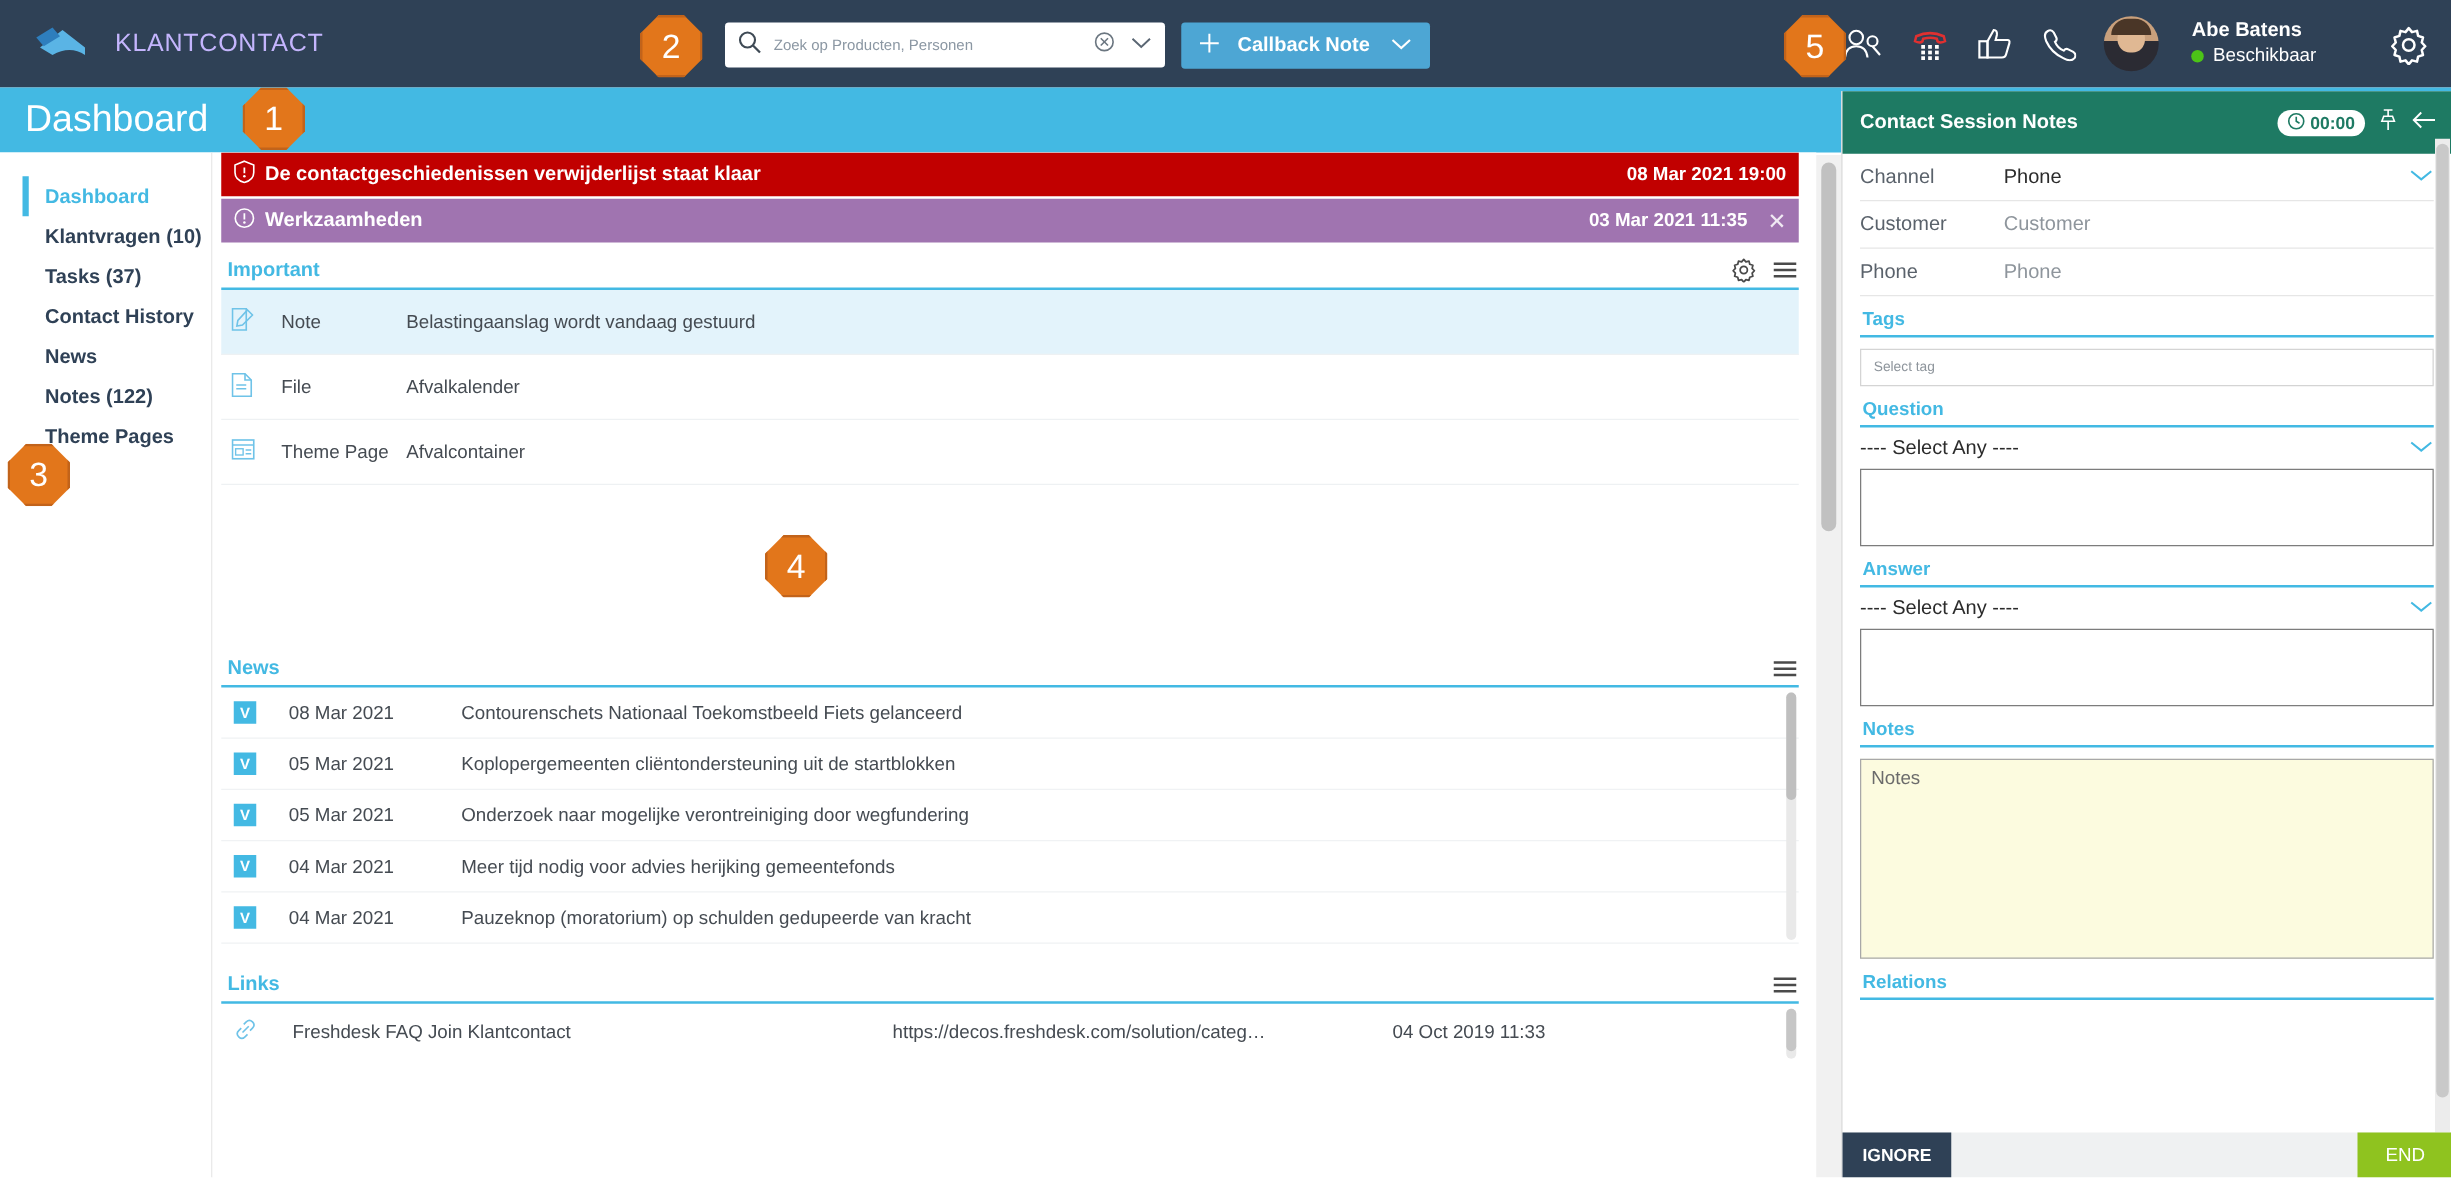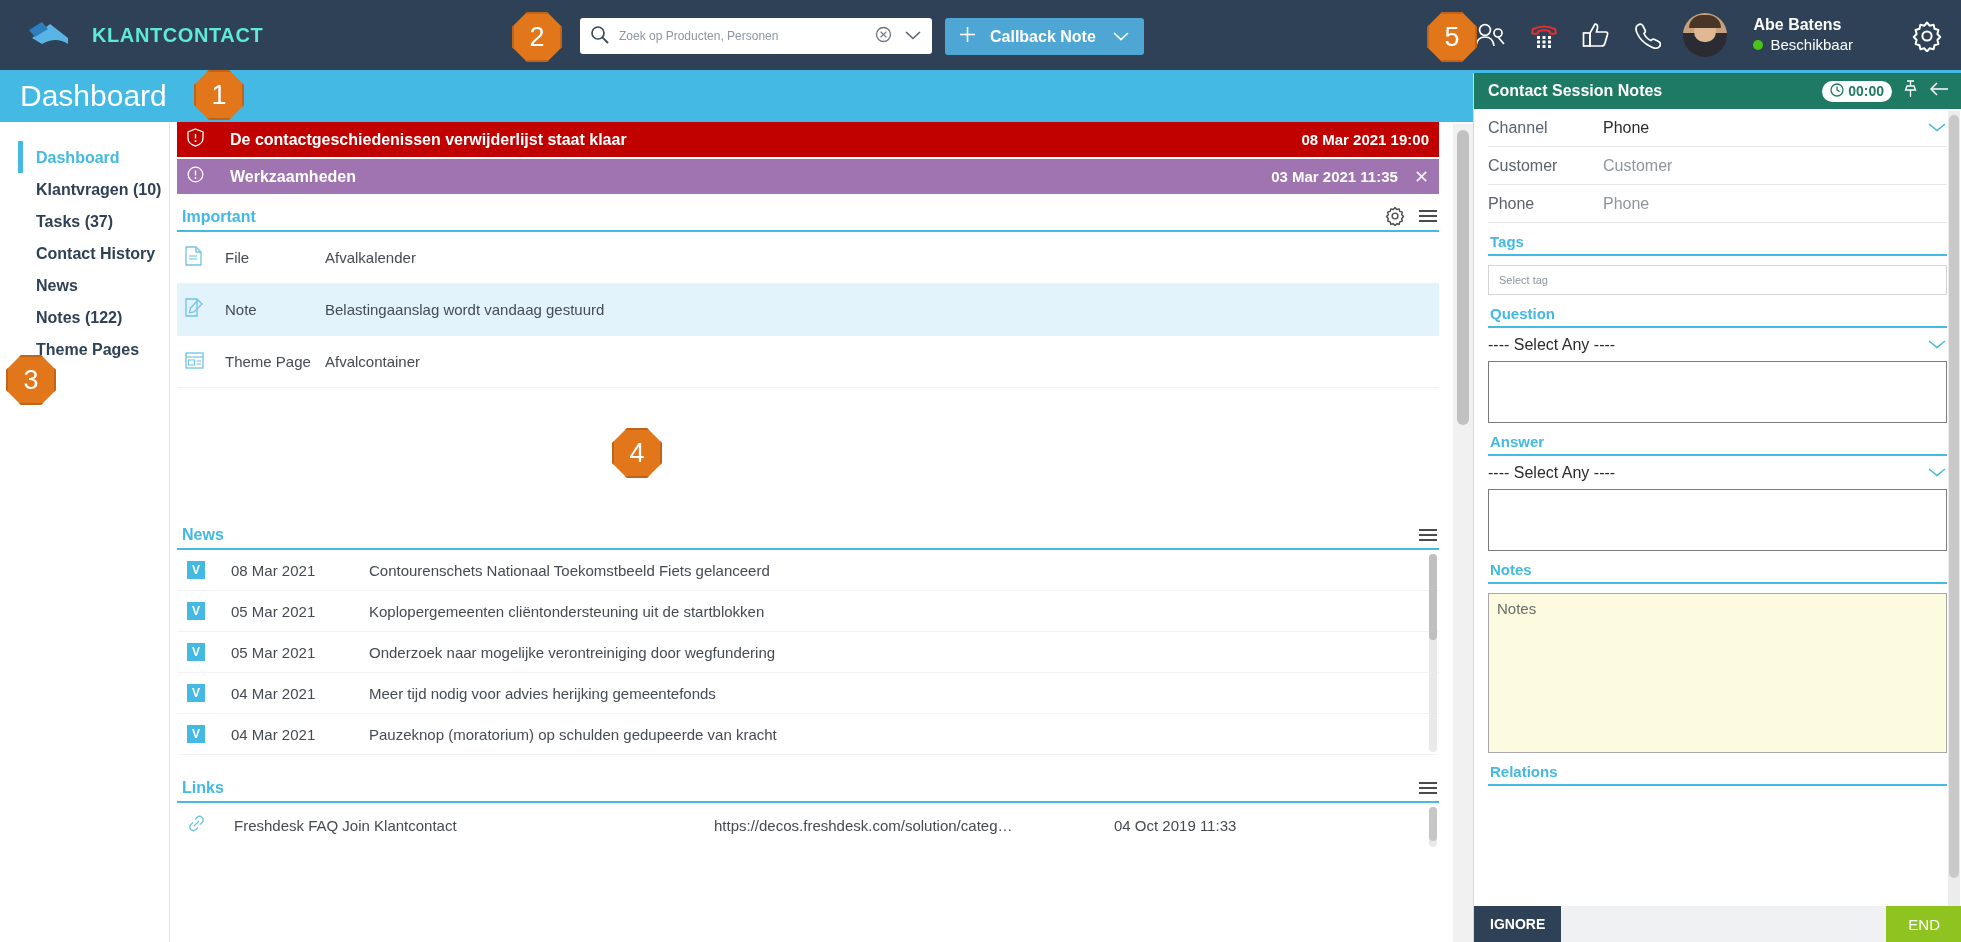--- a/index.html
+++ b/index.html
@@ -11,21 +11,21 @@
   #app { position: relative; width: 1961px; height: 942px; }
 
   
   .topbar {
     position: absolute; left: 0; top: 0; width: 1961px; height: 70px;
     background: #2f4156; display: flex; align-items: center;
   }
   .brand { display: flex; align-items: center; margin-left: 26px; }
   .brand-logo { width: 48px; height: 34px; position: relative; }
   .brand-name {
-    color: #5eead4; font-size: 20px; font-weight: bold;
+    color: #c4b5fd; font-size: 20px; font-weight: normal;
     letter-spacing: .6px; margin-left: 18px;
   }
   .search-wrap { position: absolute; left: 580px; top: 18px; }
   .search-box {
     width: 352px; height: 36px; background: #fff; border-radius: 3px;
     display: flex; align-items: center; padding: 0 10px;
   }
   .search-input {
     border: none; outline: none; flex: 1; font-size: 12px;
     color: #7e8b99; font-family: "Liberation Sans", sans-serif;
@@ -94,21 +94,21 @@
     position: absolute; left: 170px; top: 122px;
     width: 1283px; height: 820px; background: #fff; overflow: hidden;
   }
   .alert {
     height: 35px; display: flex; align-items: center;
     color: #fff; font-size: 16px; font-weight: bold;
     margin: 0 14px 2px 7px; padding: 0 10px;
   }
   .alert.red { background: #c10000; }
   .alert.purple { background: #a074b0; }
-  .alert-text { margin-left: 26px; flex: 1; }
+  .alert-text { margin-left: 8px; flex: 1; }
   .alert-time { font-size: 15px; font-weight: bold; }
   .alert-close { margin-left: 16px; font-size: 18px; cursor: pointer; opacity: .85; font-weight: normal;}
 
   .panel { margin: 0 14px 0 7px; }
   .panel-head {
     display: flex; align-items: flex-end; justify-content: space-between;
     padding: 10px 2px 4px 5px; border-bottom: 2px solid #43b9e3;
   }
   .panel-title { color: #43b9e3; font-size: 16px; font-weight: bold; }
   .panel-tools { display: flex; align-items: center; gap: 14px; }
@@ -170,21 +170,21 @@
     position: absolute; left: 4px; top: 6px; width: 12px; height: 295px;
     background: #c1c1c1; border-radius: 6px;
   }
 
   
   .rpanel {
     position: absolute; left: 1473px; top: 73px; width: 488px; height: 869px;
     background: #fff; border-left: 1px solid #d7d7d7;
   }
   .rpanel-head {
-    height: 36px; background: #1e7a63; display: flex; align-items: center;
+    height: 50px; background: #1e7a63; display: flex; align-items: center;
     padding: 0 12px 0 14px;
   }
   .rpanel-title { color: #fff; font-size: 16px; font-weight: bold; flex: 1; }
   .timer-pill {
     background: #fff; color: #1e7a63; border-radius: 11px; height: 21px;
     display: flex; align-items: center; padding: 0 8px; font-size: 14px;
     font-weight: bold; gap: 4px;
   }
   .rhead-icon { color: #fff; margin-left: 11px; cursor: pointer; }
 
@@ -429,42 +429,42 @@
               </svg>
           </span>
           <span class="hamburger">
               <span></span>
               <span></span>
               <span></span>
             </span>
         </span>
       </div>
 
+      <div class="row highlight">
+        <span class="row-icon">
+          <svg width="18" height="20" viewBox="0 0 18 20">
+              <path d="M1 1 h11 v17 H1 Z" fill="none" stroke="#6fc3e8" stroke-width="1.3"></path>
+              <path d="M13 2 l4 4 -8 8 -4.5 .8 .8-4.5 Z" fill="none" stroke="#6fc3e8" stroke-width="1.3"></path>
+            </svg>
+        </span>
+        <span class="row-type">Note</span>
+        <span class="row-title">Belastingaanslag wordt vandaag gestuurd</span>
+      </div>
+
       <div class="row">
         <span class="row-icon">
           <svg width="17" height="20" viewBox="0 0 17 20">
               <path d="M1 1 h10 l5 5 v13 H1 Z" fill="none" stroke="#6fc3e8" stroke-width="1.3"></path>
               <path d="M11 1 v5 h5" fill="none" stroke="#6fc3e8" stroke-width="1.3"></path>
               <line x1="4" y1="10" x2="12" y2="10" stroke="#6fc3e8" stroke-width="1.1"></line>
               <line x1="4" y1="13" x2="12" y2="13" stroke="#6fc3e8" stroke-width="1.1"></line>
             </svg>
         </span>
         <span class="row-type">File</span>
         <span class="row-title">Afvalkalender</span>
-      </div>
-
-      <div class="row highlight">
-        <span class="row-icon">
-          <svg width="18" height="20" viewBox="0 0 18 20">
-              <path d="M1 1 h11 v17 H1 Z" fill="none" stroke="#6fc3e8" stroke-width="1.3"></path>
-              <path d="M13 2 l4 4 -8 8 -4.5 .8 .8-4.5 Z" fill="none" stroke="#6fc3e8" stroke-width="1.3"></path>
-            </svg>
-        </span>
-        <span class="row-type">Note</span>
-        <span class="row-title">Belastingaanslag wordt vandaag gestuurd</span>
       </div>
 
       <div class="row">
         <span class="row-icon">
           <svg width="19" height="17" viewBox="0 0 19 17">
               <rect x="1" y="1" width="17" height="15" fill="none" stroke="#6fc3e8" stroke-width="1.3"></rect>
               <line x1="1" y1="5" x2="18" y2="5" stroke="#6fc3e8" stroke-width="1.2"></line>
               <rect x="3.5" y="8" width="6" height="5" fill="none" stroke="#6fc3e8" stroke-width="1.1"></rect>
               <line x1="11.5" y1="9" x2="16" y2="9" stroke="#6fc3e8" stroke-width="1.1"></line>
               <line x1="11.5" y1="12" x2="16" y2="12" stroke="#6fc3e8" stroke-width="1.1"></line>

